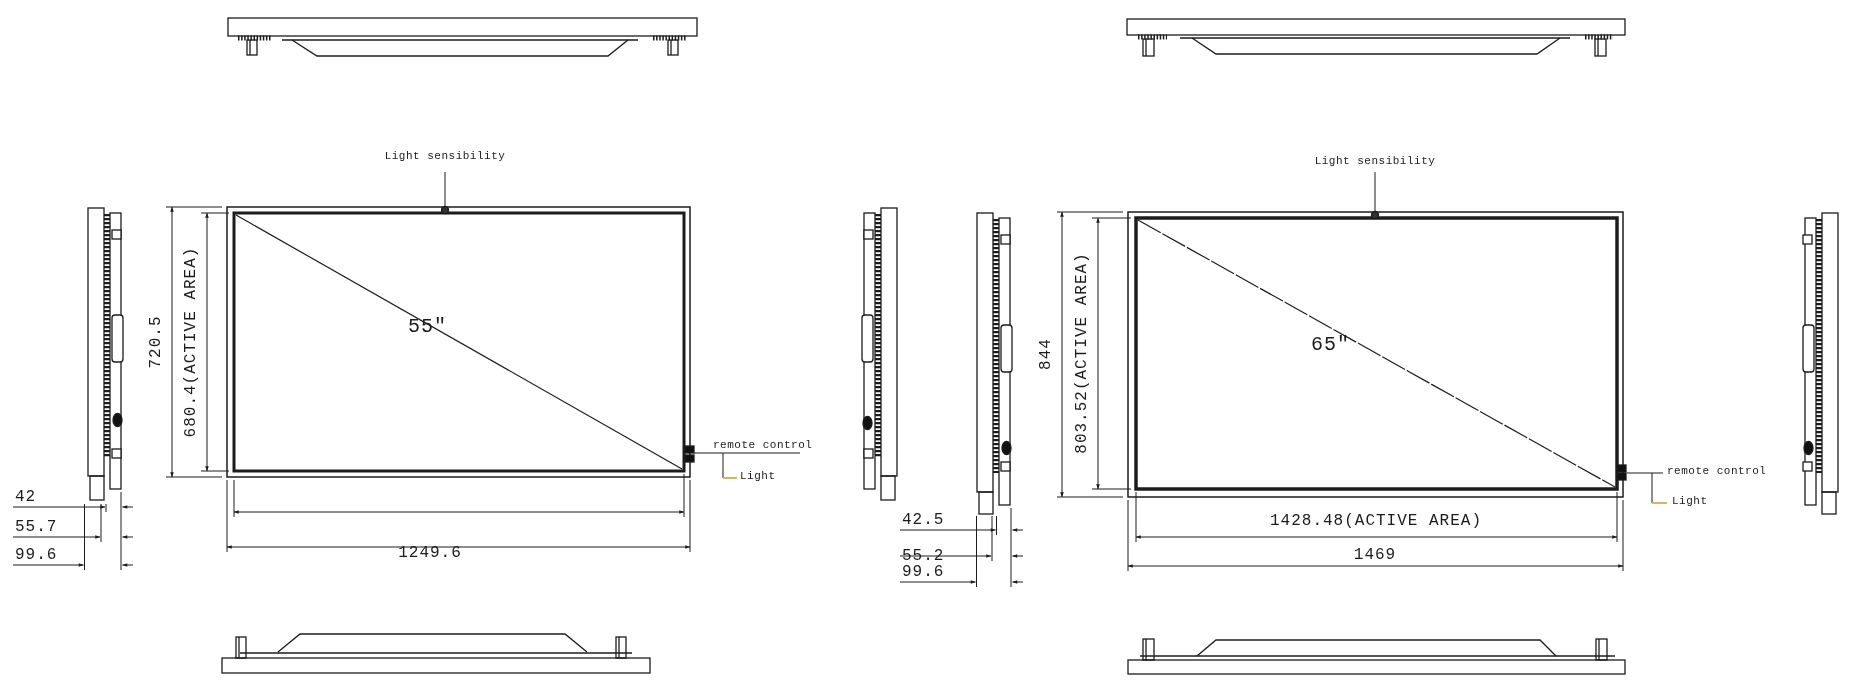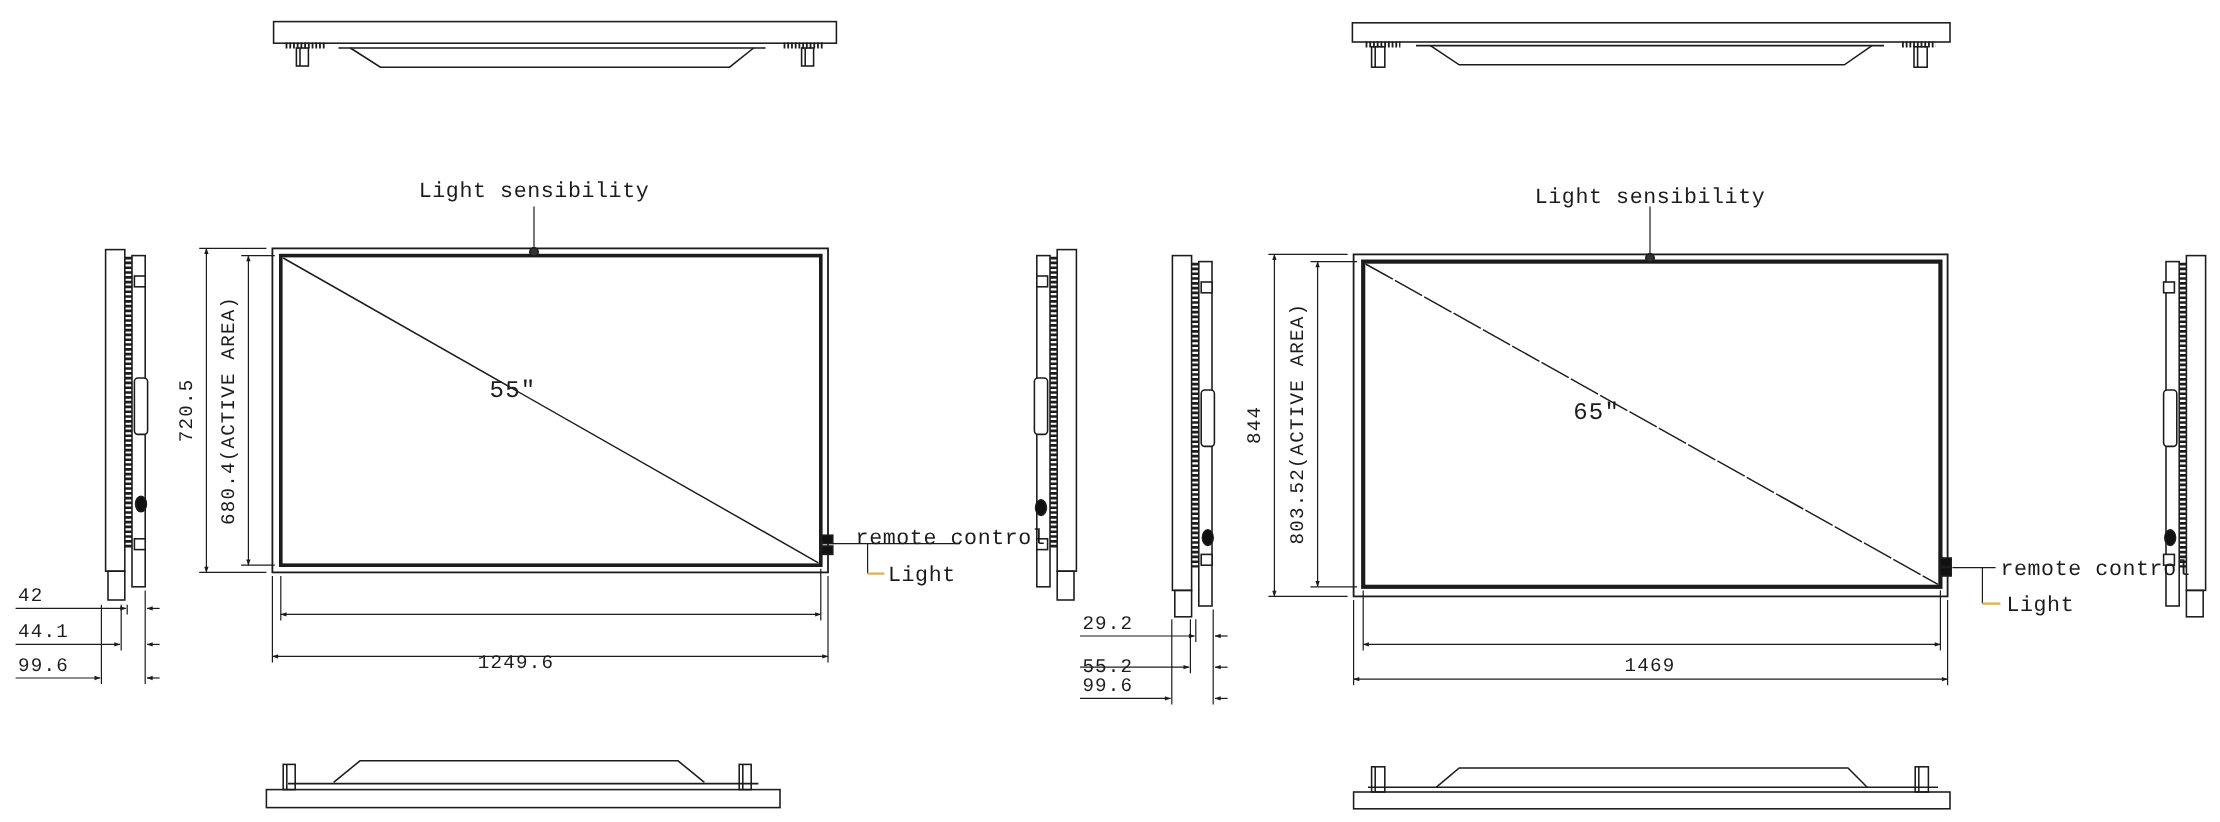--- a/index.html
+++ b/index.html
@@ -2,21 +2,21 @@
 <html><head>
 <meta charset="utf-8">
 <style>
   html,body{margin:0;padding:0;}
   body{width:1850px;height:685px;background:#ffffff;position:relative;overflow:hidden;
        font-family:"Liberation Mono","DejaVu Sans Mono",monospace;color:#1c1c1c;}
   #stage{position:absolute;left:0;top:0;width:1850px;height:685px;}
   svg#linework{position:absolute;left:0;top:0;}
   .lbl{position:absolute;white-space:nowrap;color:#1c1c1c;}
   .dim{font-size:16px;letter-spacing:1px;}
-  .ann{font-size:18px;letter-spacing:0.5px;}
+  .ann{font-size:11px;letter-spacing:0.5px;}
   .big{font-size:20px;letter-spacing:1px;}
   .ctr{text-align:center;}
   .vtext{transform:rotate(-90deg);transform-origin:center center;text-align:center;}
 </style>
 </head>
 <body>
 
 <div id="stage">
 
 <svg id="linework" width="1850" height="685" viewBox="0 0 1850 685" stroke="#1c1c1c" fill="none" stroke-width="1.3">
@@ -202,27 +202,28 @@
 </svg>
 
 <div class="lbl ann ctr" style="left:345px;top:150px;width:200px;">Light sensibility</div>
 <div class="lbl big" style="left:408px;top:315px;">55"</div>
 <div class="lbl ann" style="left:713px;top:439px;">remote control</div>
 <div class="lbl ann" style="left:740px;top:470px;">Light</div>
 <div class="lbl dim vtext ctr" style="left:97px;top:332px;width:120px;height:20px;">720.5</div>
 <div class="lbl dim vtext ctr" style="left:82px;top:332px;width:220px;height:20px;">680.4(ACTIVE AREA)</div>
 <div class="lbl dim ctr" style="left:330px;top:524px;width:200px;margin-top:20px;">1249.6</div>
 <div class="lbl dim" style="left:15px;top:488px;">42</div>
-<div class="lbl dim" style="left:15px;top:518px;">44.1</div>
+<div class="lbl dim" style="left:15px;top:518px;">55.7</div>
 <div class="lbl dim" style="left:15px;top:546px;">99.6</div>
 
 <div class="lbl ann ctr" style="left:1275px;top:155px;width:200px;">Light sensibility</div>
 <div class="lbl big" style="left:1311px;top:333px;">65"</div>
 <div class="lbl ann" style="left:1667px;top:465px;">remote control</div>
 <div class="lbl ann" style="left:1672px;top:495px;">Light</div>
 <div class="lbl dim vtext ctr" style="left:987px;top:344px;width:120px;height:20px;">844</div>
 <div class="lbl dim vtext ctr" style="left:968px;top:343px;width:230px;height:20px;">803.52(ACTIVE AREA)</div>
+<div class="lbl dim ctr" style="left:1226px;top:512px;width:300px;">1428.48(ACTIVE AREA)</div>
 <div class="lbl dim ctr" style="left:1275px;top:546px;width:200px;">1469</div>
-<div class="lbl dim" style="left:902px;top:511px;">29.2</div>
+<div class="lbl dim" style="left:902px;top:511px;">42.5</div>
 <div class="lbl dim" style="left:902px;top:537px;margin-top:10px;">55.2</div>
 <div class="lbl dim" style="left:902px;top:563px;">99.6</div>
 
 </div>
 
 </body></html>

